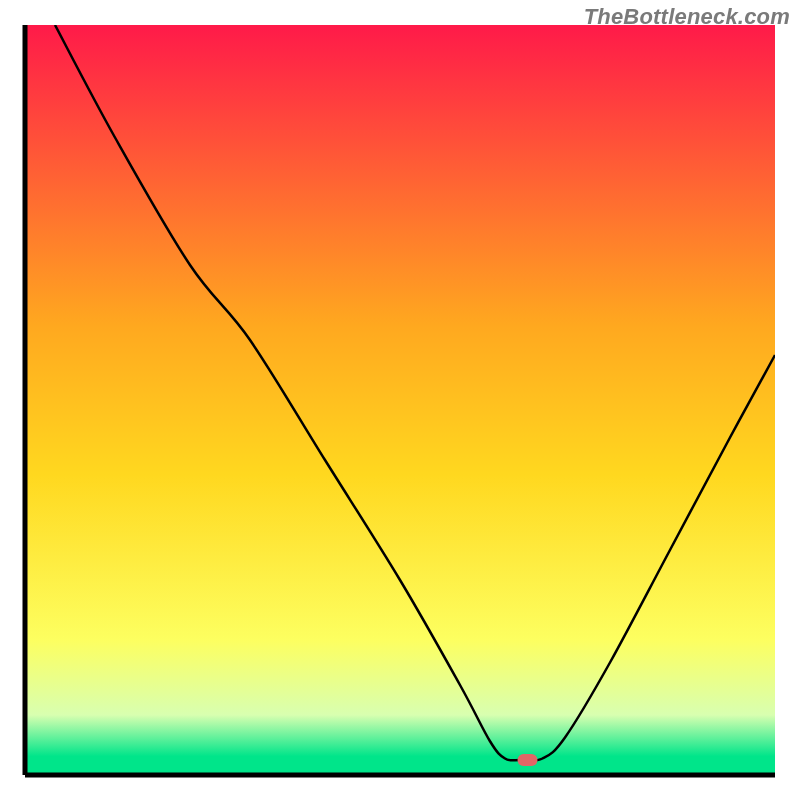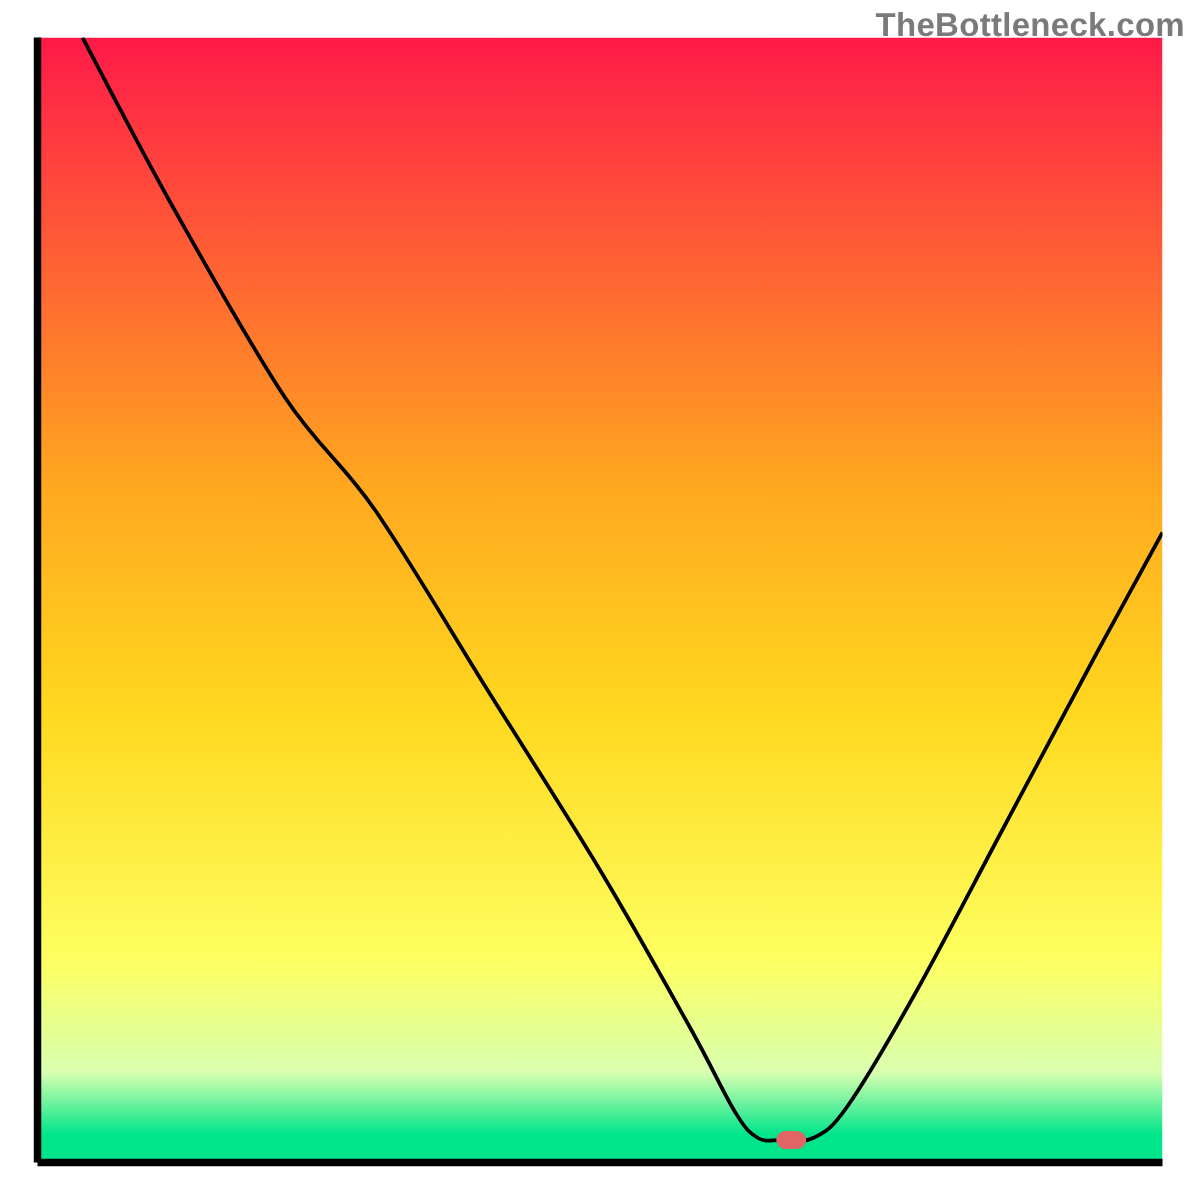--- a/index.html
+++ b/index.html
@@ -17,20 +17,21 @@
   }
   .watermark {
     position: absolute;
     top: 4px;
     right: 10px;
     font-size: 22px;
     font-weight: bold;
     color: #7a7a7a;
     letter-spacing: 0.2px;
     z-index: 10;
+    font-style: italic;
   }
   svg {
     display: block;
   }
 </style>
 </head>
 <body>
 
 <div class="chart-container">
   <div class="watermark">TheBottleneck.com</div>

